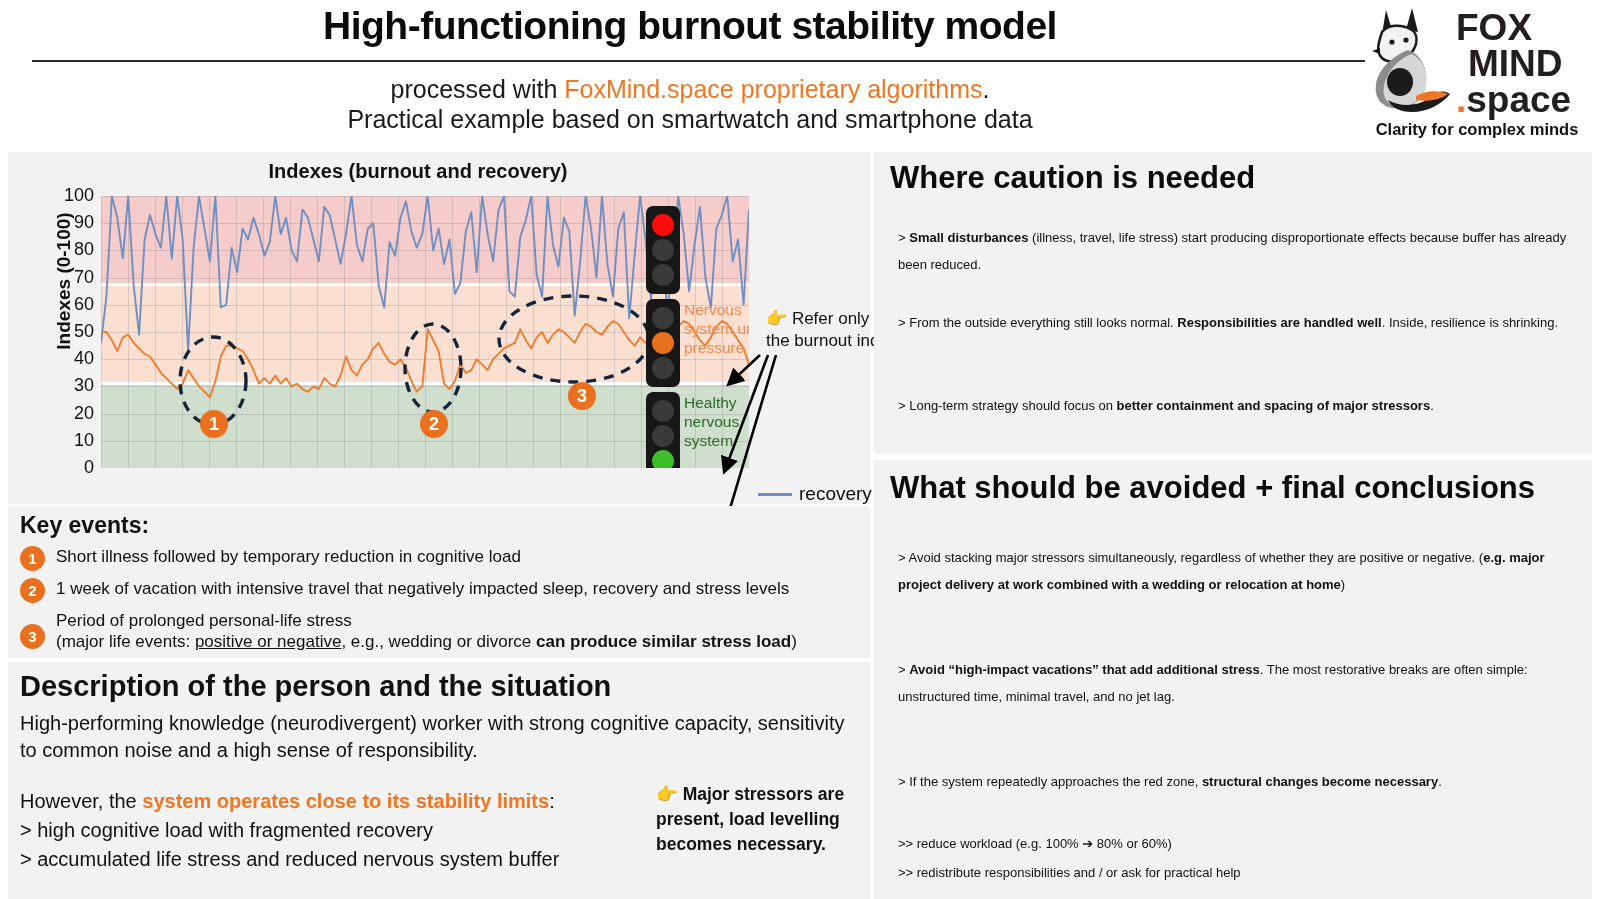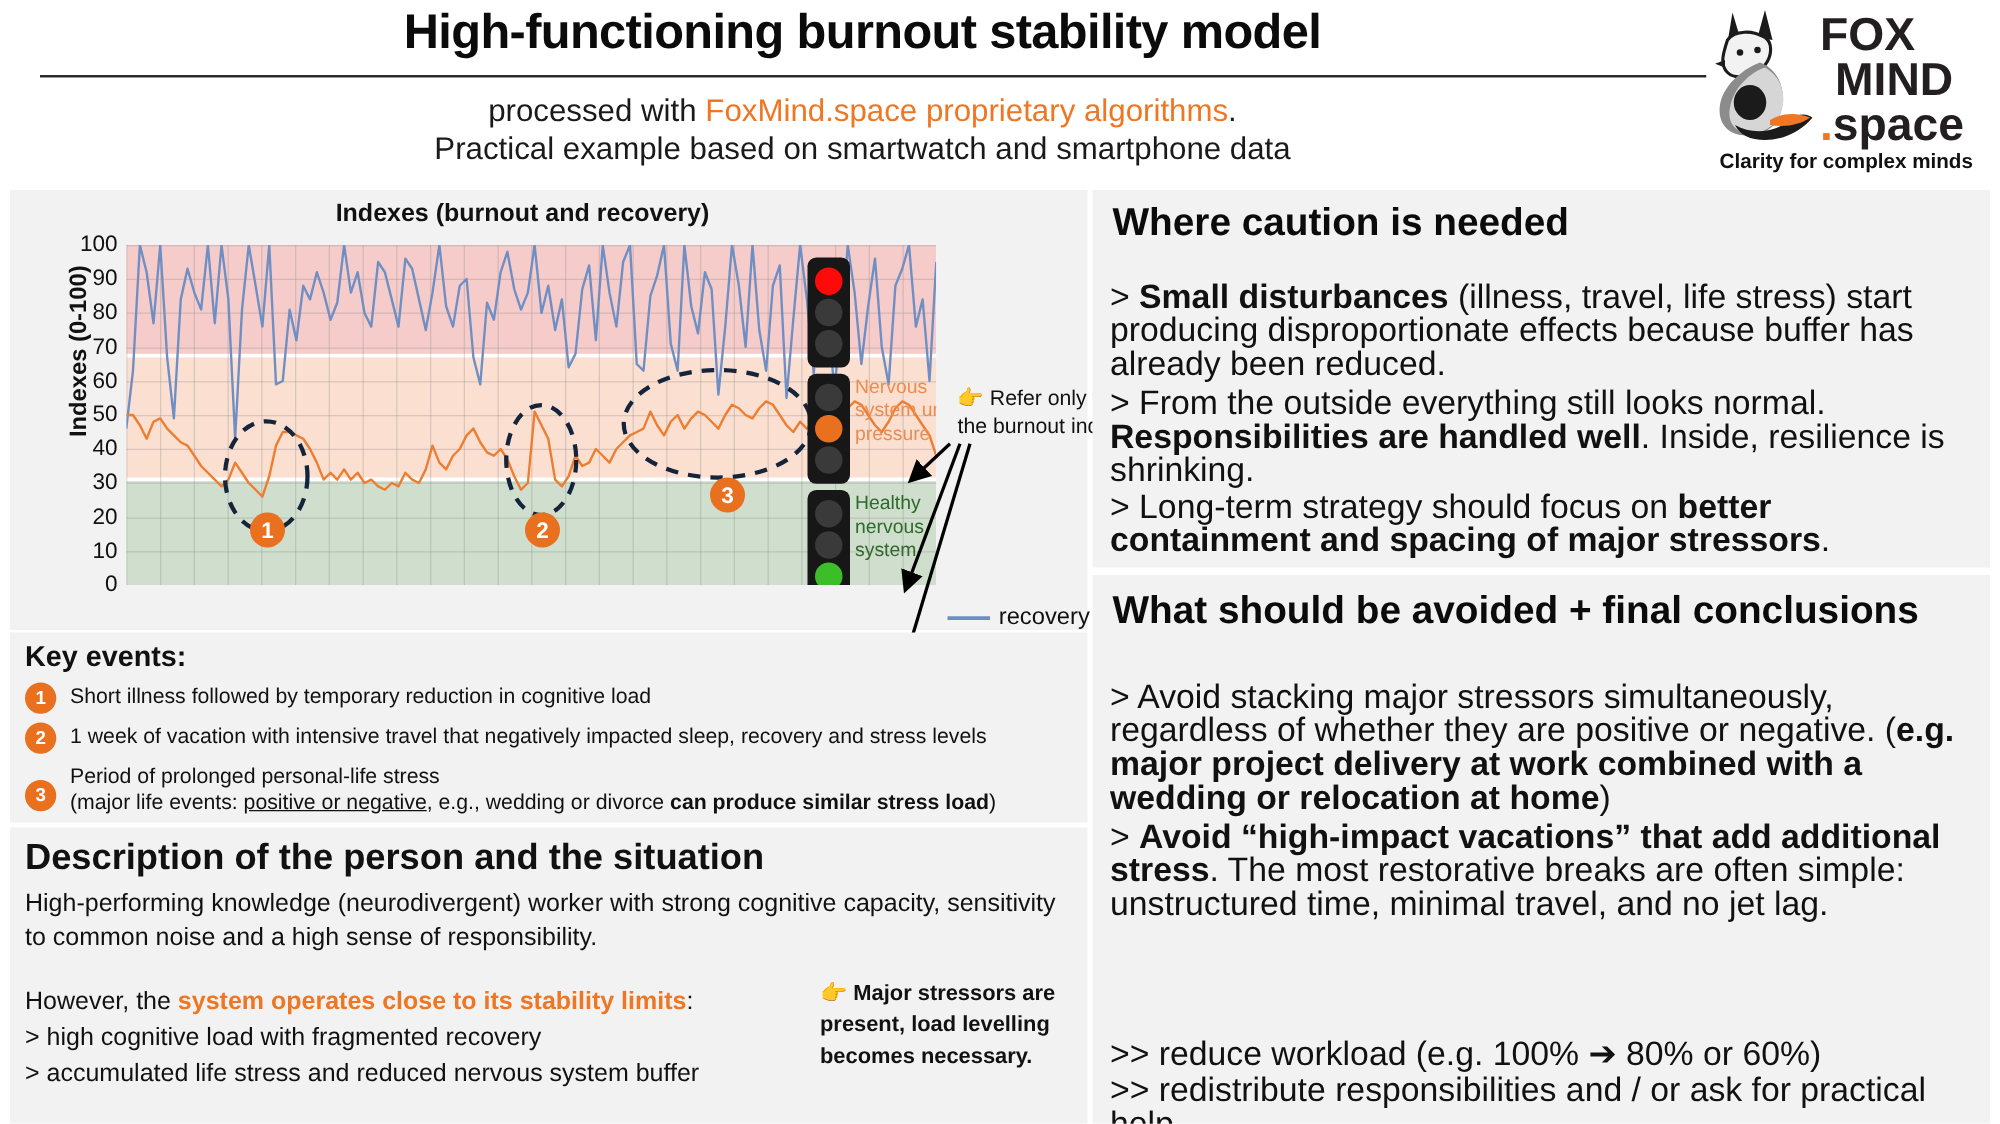--- a/index.html
+++ b/index.html
@@ -113,21 +113,21 @@
   .desc-title { position:absolute; left:12px; top:8px; font-size:29px; font-weight:bold; }
   .desc-body { position:absolute; left:12px; top:48px; width:840px; font-size:20px; line-height:27px; }
   .desc-lines { position:absolute; left:12px; top:125px; width:630px; font-size:20px; line-height:29px; }
   .stress-note {
     position:absolute; left:648px; top:120px; width:222px;
     font-size:17.5px; line-height:25px; font-weight:bold; color:#111;
   }
 
   
   .r-title { position:absolute; left:16px; font-size:31px; font-weight:bold; color:#0b0b0b; }
-  .r-para { position:absolute; left:14px; width:690px; font-size:27px; line-height:27px; color:#111; }
+  .r-para { position:absolute; left:24px; width:690px; font-size:13px; line-height:27px; color:#111; }
   u { text-decoration:underline; }
 </style>
 </head>
 <body>
 
 <div class="page">
 
   <div class="header">
     <div class="title">High-functioning burnout stability model</div>
     <div class="title-rule"></div>
@@ -319,17 +319,18 @@
     <div class="r-title" style="top:8px;">Where caution is needed</div>
     <div class="r-para" style="top:72px;"><span>&gt; </span><b>Small disturbances</b><span> (illness, travel, life stress) start producing disproportionate effects because buffer has already been reduced.</span></div>
     <div class="r-para" style="top:157px;"><span>&gt; From the outside everything still looks normal. </span><b>Responsibilities are handled well</b><span>. Inside, resilience is shrinking.</span></div>
     <div class="r-para" style="top:240px;"><span>&gt; Long-term strategy should focus on </span><b>better containment and spacing of major stressors</b><span>.</span></div>
   </div>
 
   <div class="panel p-avoid">
     <div class="r-title" style="top:10px;">What should be avoided + final conclusions</div>
     <div class="r-para" style="top:84px;"><span>&gt; Avoid stacking major stressors simultaneously, regardless of whether they are positive or negative. (</span><b>e.g. major project delivery at work combined with a wedding or relocation at home</b><span>)</span></div>
     <div class="r-para" style="top:196px;"><span>&gt; </span><b>Avoid “high-impact vacations” that add additional stress</b><span>. The most restorative breaks are often simple: unstructured time, minimal travel, and no jet lag.</span></div>
+    <div class="r-para" style="top:308px;"><span>&gt; If the system repeatedly approaches the red zone, </span><b>structural changes become necessary</b><span>.</span></div>
     <div class="r-para" style="top:370px;">&gt;&gt; reduce workload (e.g. 100% ➔ 80% or 60%)</div>
     <div class="r-para" style="top:399px;">&gt;&gt; redistribute responsibilities and / or ask for practical help</div>
   </div>
 
 </div>
 
 </body></html>

